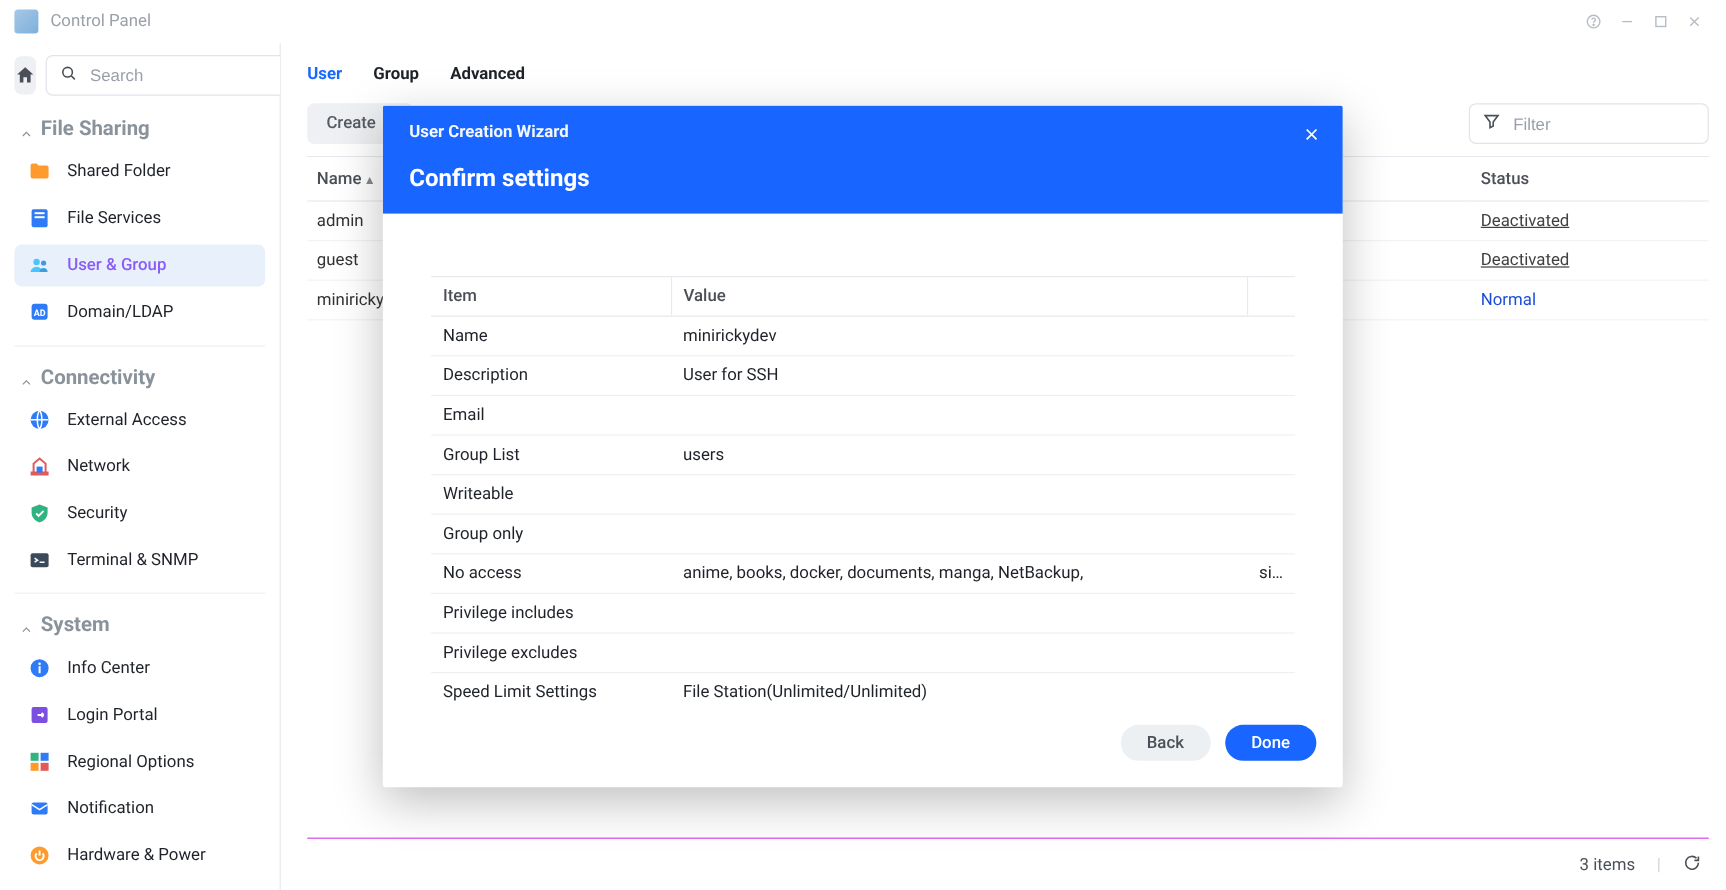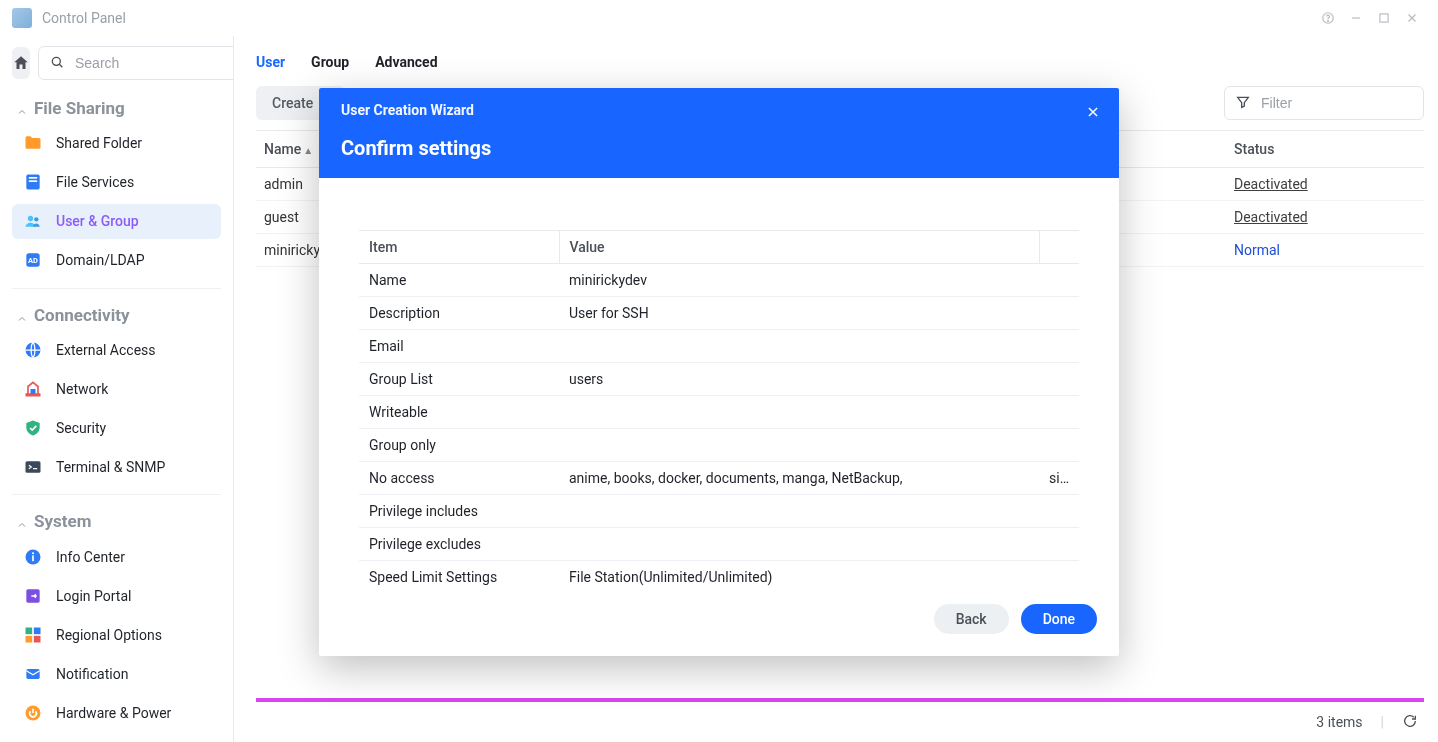--- a/index.html
+++ b/index.html
@@ -147,21 +147,21 @@
   table.users td {
     padding: 8px 8px; border-bottom:1px solid #f1f3f5;
   }
   .sort-caret { font-size:10px; color:#888; margin-left:2px; }
   .status-deactivated { color:#404040;text-decoration:underline; }
   .status-normal { color:#1d4ed8; }
 
   .footer-bar {
     height: 44px; display:flex; align-items:center; justify-content:flex-end;
     gap: 18px;
-    border-top:4px solid #d946ef;
+    border-top:1px solid #d946ef;
     color:#4b5058;
     padding: 0 6px;
   }
   .footer-bar .reload svg{ width:16px; height:16px; }
 
   
   .modal {
     position:absolute;
     left: 319px; top: 88px;
     width: 800px; height: 568px;

